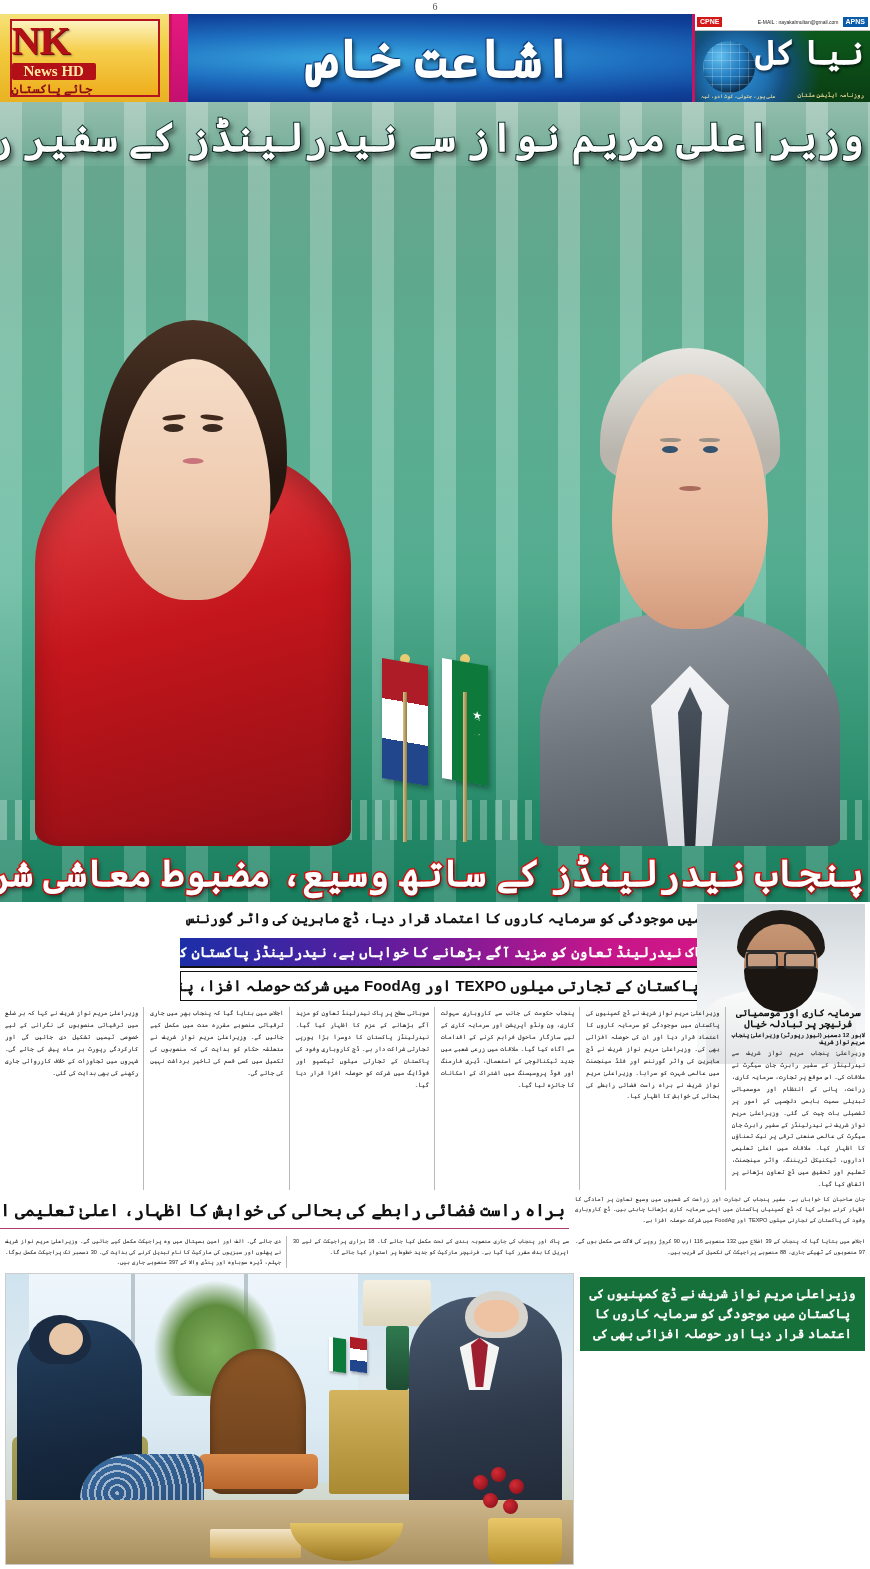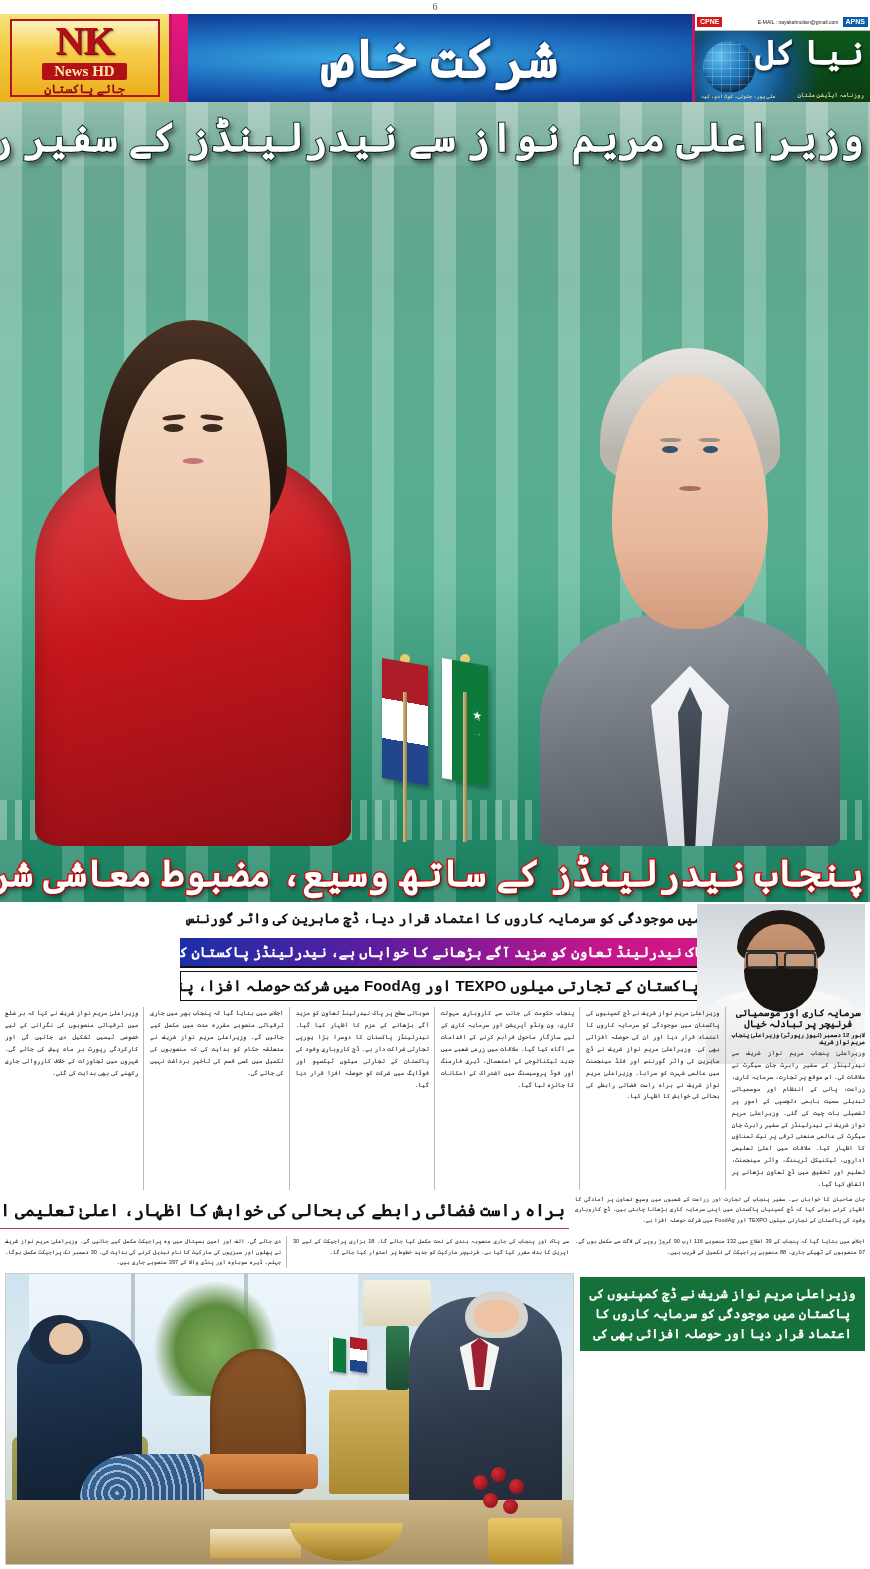--- a/index.html
+++ b/index.html
@@ -40,21 +40,21 @@
     background: linear-gradient(180deg,#f6e27a 0%,#f2c93c 45%,#e8b223 100%);
     border-right: 3px solid #c8145f;
     display: flex; align-items: center; justify-content: center;
     position: relative;
   }
   .nk-logo {
     width: 150px; height: 78px;
     background: linear-gradient(180deg,#fdf3c0 0%,#f6cf4e 40%,#eeae1c 100%);
     border: 2px solid #b4141e;
     display: flex; flex-direction: column;
-    align-items: center; justify-content: center;
+    align-items: flex-start; justify-content: center;
     line-height: 1;
   }
   .nk-top {
     font-family: "Liberation Serif", serif;
     font-weight: bold;
     font-size: 40px;
     color: #b21016;
     letter-spacing: -1px;
     text-shadow: 1px 1px 0 #7c0a0e, 2px 2px 2px rgba(0,0,0,.35);
   }
@@ -471,21 +471,21 @@
       <div class="nk-logo">
         <div class="nk-top">NK</div>
         <div class="nk-mid">News HD</div>
         <div class="nk-bot">جائے پاکستان</div>
       </div>
     </div>
 
     <div class="mh-pinkbar"></div>
 
     <div class="mh-center">
-      <div class="mh-title">شرکت خاص</div>
+      <div class="mh-title">اشاعت خاص</div>
     </div>
 
     <div class="mh-right">
       <div class="mh-r-top">
         <span class="cpne-badge">CPNE</span>
         <span class="mh-r-meta">E-MAIL : nayakalmultan@gmail.com</span>
         <span class="cpne-badge" style="background:#0a5cab">APNS</span>
       </div>
       <div class="mh-r-body">
         <div class="globe"></div>

